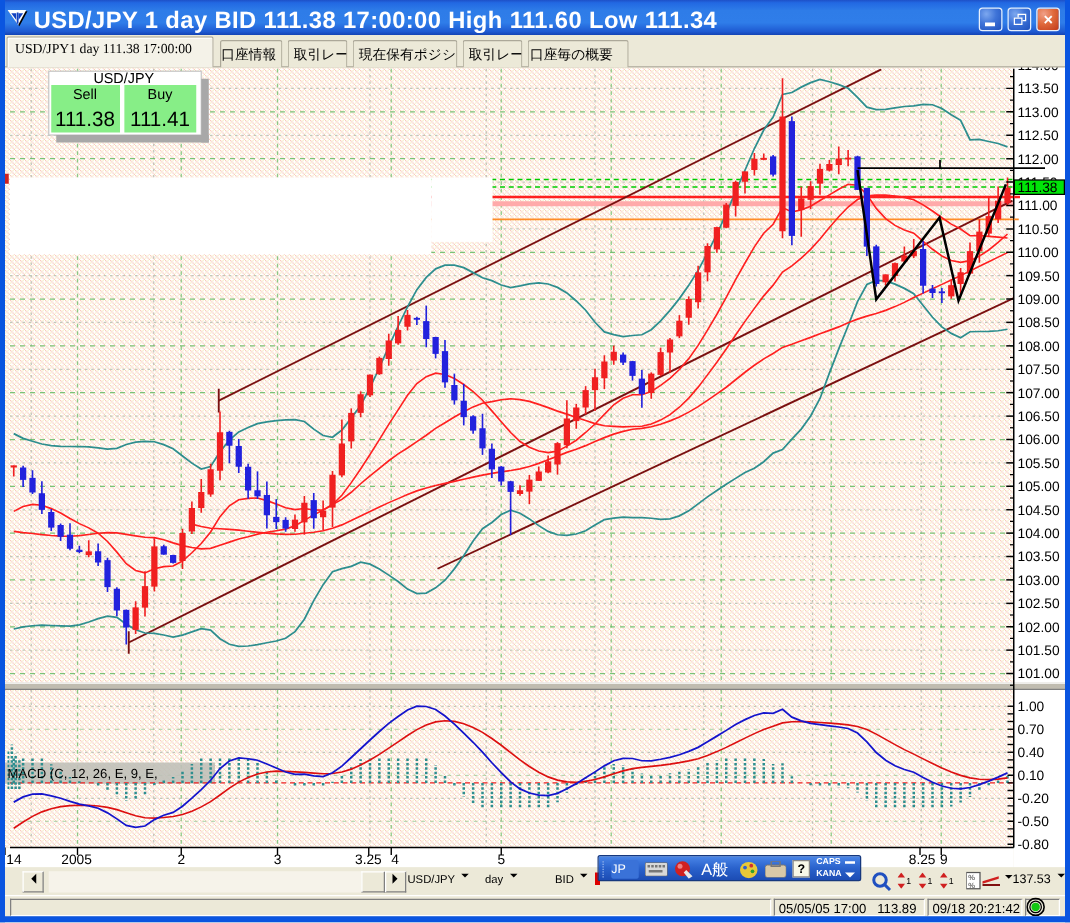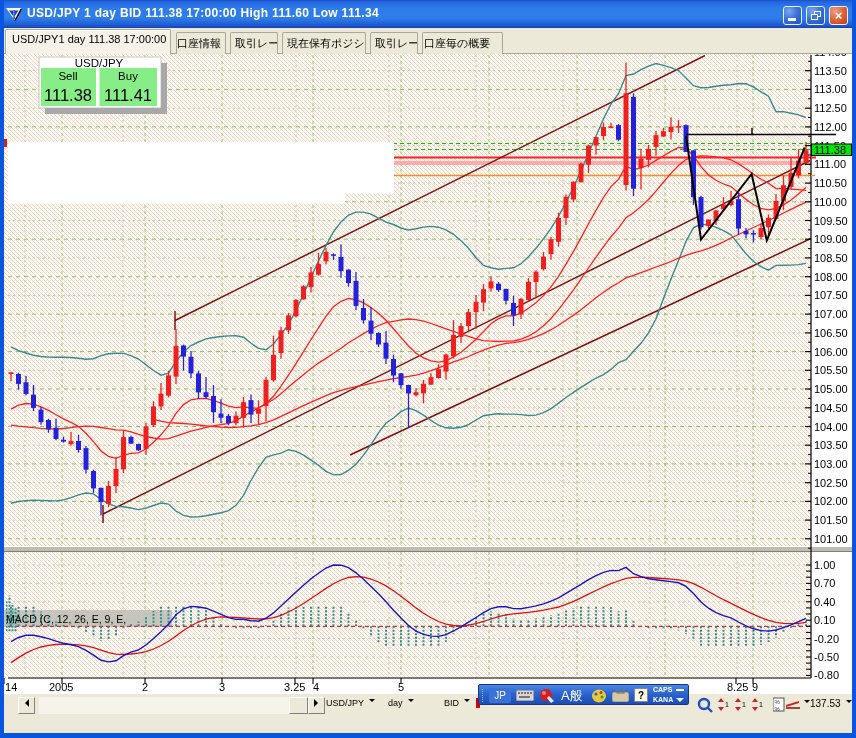--- a/index.html
+++ b/index.html
@@ -1,26 +1,26 @@
 <!DOCTYPE html>
 <html><head><meta charset="utf-8"><style>
 * { margin:0; padding:0; box-sizing:border-box; }
 body { width:856px; height:738px; overflow:hidden; font-family:"Liberation Sans",sans-serif; }
 #win { position:relative; width:856px; height:738px; background:#ece9d8; }
 .abs { position:absolute; }
 #tbar,#tabs,#toolrow,#status,#ime { position:absolute; }
 #tbar { left:0; top:0; width:856px; height:28px;
   background:linear-gradient(180deg,#1e50c8 0%,#2268e2 8%,#2e7ce8 30%,#2f7de9 65%,#1e5ad2 90%,#1443b4 100%); }
-#tbar .tx { position:absolute; left:27px; top:6px; color:#fff; font-size:12px; font-weight:bold; letter-spacing:0.32px; white-space:pre; }
+#tbar .tx { position:absolute; left:27px; top:6px; color:#fff; font-size:19px; font-weight:bold; letter-spacing:0.32px; white-space:pre; }
 .wbtn { position:absolute; top:6px; width:19px; height:19px; border-radius:3px; border:1px solid #e8f0fc;
   color:#fff; font-size:11px; text-align:center; line-height:17px; }
 .bblue { background:radial-gradient(circle at 30% 25%,#7da8ef 0%,#3f74d8 45%,#1d50bd 100%); }
 .bred  { background:radial-gradient(circle at 30% 25%,#f0a088 0%,#e06a3c 45%,#c03818 100%); }
 #borders div { position:absolute; background:#0a55e0; }
-#tabs { left:4px; top:28px; width:848px; height:26px; background:#ece9d8; border-bottom:1px solid #aca899; }
+#tabs { left:4px; top:28px; width:848px; height:26px; background:#ece9d8; border-bottom:1px solid #aca899;font-family:Liberation Serif, serif; }
 .tab { position:absolute; top:4px; height:22px; background:#ece9d8; border:1px solid #aca899; border-bottom:none;
   border-radius:2px 2px 0 0; font-size:11px; color:#000; padding:3px 6px 0 6px; white-space:nowrap; overflow:hidden; }
 .tab.act { top:1px; height:25px; background:#f4f2e8; box-shadow:inset 1px 1px 0 #fff; }
 #toolrow { left:4px; top:694px; width:848px; height:22px; background:#ece9d8; }
 .sbtn { position:absolute; top:3px; height:17px; background:#ece9d8; border:1px solid; border-color:#fff #808080 #808080 #fff;
   font-size:9px; text-align:center; color:#000; }
 #sctrack { position:absolute; left:35px; top:3px; width:250px; height:17px; background:#f6f3ea; }
 .combo { position:absolute; top:4px; font-size:9px; color:#000; white-space:nowrap; }
 i.td { display:inline-block; width:0; height:0; border:3.5px solid transparent; border-top-color:#000; margin-left:5px; vertical-align:1px; }
 i.tl { display:inline-block; width:0; height:0; border:4px solid transparent; border-right-color:#000; vertical-align:-1px; margin-right:3px; }
@@ -674,23 +674,34 @@
     <svg class="abs" style="left:769px;top:3px" width="30" height="15" viewBox="0 0 30 15">
         <rect x="0" y="1" width="11" height="13" fill="#fff" stroke="#555" stroke-width="1"></rect>
         <text x="1.5" y="7" font-size="6" fill="#333">%</text>
         <text x="1.5" y="13.5" font-size="6" fill="#333">%</text>
         <path d="M13 8 L26 4 L26 6 L13 10 Z" fill="#d02020"></path>
         <line x1="13" y1="11" x2="27" y2="11" stroke="#801010" stroke-width="1.5"></line>
       </svg>
     <div class="combo" style="left:800px;top:5px"><i class="td" style="margin:0"></i></div>
     <div class="combo" style="left:806px;font-size:10px">137.53<i class="td"></i></div>
   </div>
+  <div id="status">
+    <div class="cell" style="left:4px;width:609px"></div>
+    <div class="cell" style="left:615px;width:121px">05/05/05 17:00&nbsp;&nbsp;&nbsp;113.89</div>
+    <div class="cell" style="left:738px;width:76px">09/18 20:21:42</div>
+    <div class="cell" style="left:816px;width:28px"></div>
+    <svg style="position:absolute;left:817px;top:1px" width="15" height="15" viewBox="0 0 15 15">
+      <circle cx="7.5" cy="7.5" r="6.8" fill="none" stroke="#000" stroke-width="1.3"></circle>
+      <circle cx="7.5" cy="7.5" r="4.6" fill="none" stroke="#000" stroke-width="1"></circle>
+      <circle cx="7.5" cy="7.5" r="3.4" fill="#12c812"></circle>
+    </svg>
+  </div>
   <div id="ime">
     <div style="left:3px;top:4px;width:3px;height:13px;border-left:1px dotted #9ab8ee"></div>
-    <div style="left:10px;top:3px;width:22px;height:15px;background:#3a72d8;border-radius:2px;color:#fff;font-size:10px;text-align:center;line-height:15px">JP</div>
+    <div style="left:10px;top:3px;width:22px;height:15px;background:#3a72d8;border-radius:2px;color:#fff;font-size:10px;text-align:left;line-height:15px">JP</div>
     <svg style="left:37px;top:5px" width="18" height="11" viewBox="0 0 18 11">
         <rect x="0" y="0" width="18" height="11" rx="1" fill="#d8d8d8" stroke="#555" stroke-width="0.8"></rect>
         <g fill="#777">
           <rect x="2" y="2" width="2" height="2"></rect>
           <rect x="5" y="2" width="2" height="2"></rect>
           <rect x="8" y="2" width="2" height="2"></rect>
           <rect x="11" y="2" width="2" height="2"></rect>
           <rect x="14" y="2" width="2" height="2"></rect>
           <rect x="3" y="6" width="11" height="2"></rect>
         </g>

